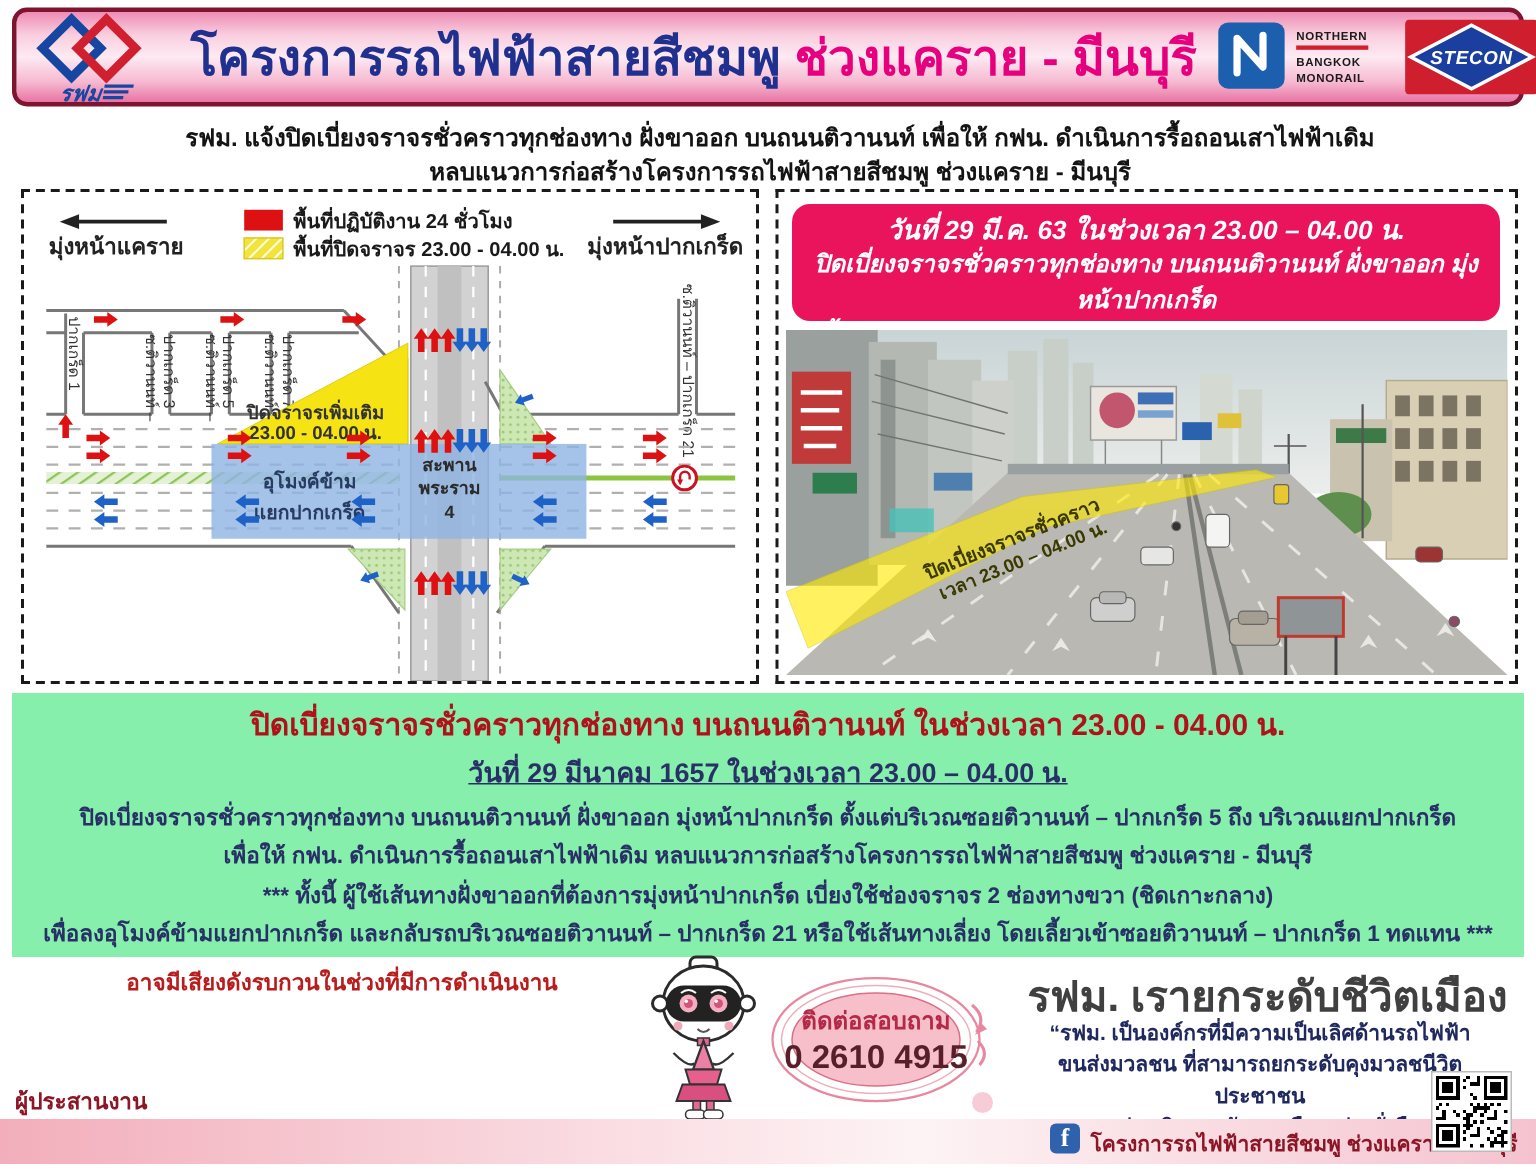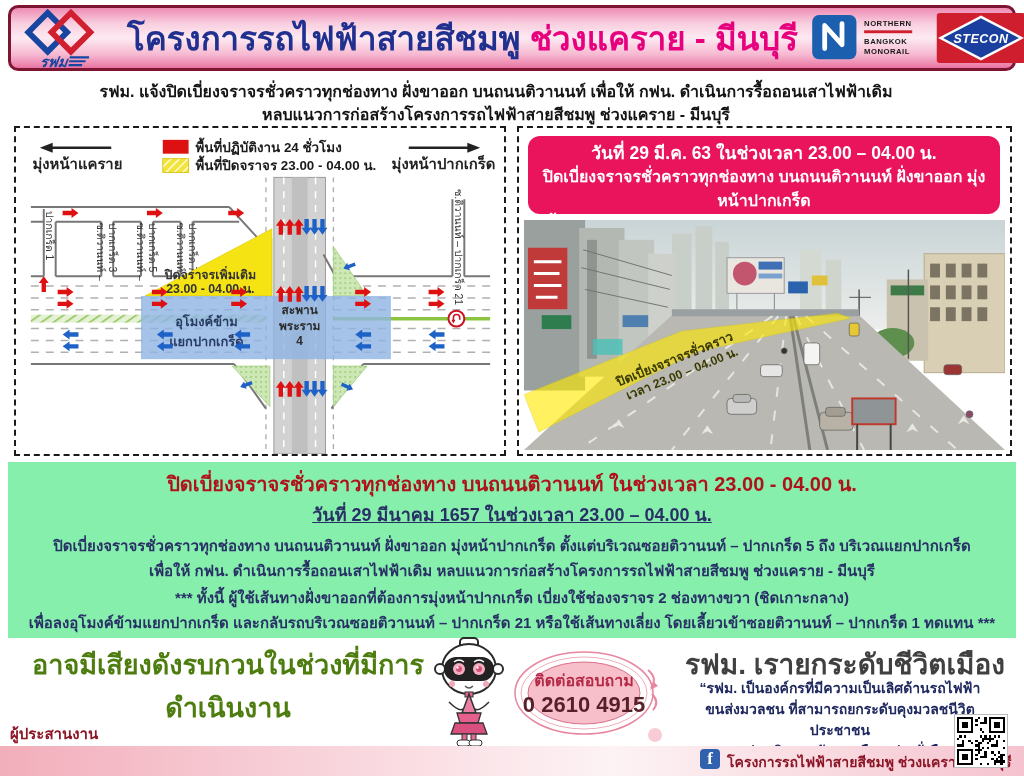--- a/index.html
+++ b/index.html
@@ -9,43 +9,43 @@
   
   .header{left:8px;top:5px;width:1008px;height:66px;box-sizing:border-box;
     background:linear-gradient(180deg,#ee8cb4 0%,#f9cfdf 26%,#fdeaf2 50%,#f6b8d0 78%,#e874a3 100%);
     border:3px solid #7e1530;border-radius:10px;display:flex;align-items:center;}
   .title-wrap{flex:1;text-align:center;font-size:33px;font-weight:bold;white-space:nowrap;}
   .title-main{color:#20308f;}
   .title-range{color:#e6007e;}
   .logo-pad{padding:0 10px;display:flex;align-items:center;gap:10px;}
 
   
-  .subtitle{left:0;width:992px;text-align:center;font-size:16px;font-weight:bold;color:#141414;}
+  .subtitle{left:0;width:992px;text-align:center;font-size:16px;font-weight:bold;color:#141414;padding-left:24px;}
 
   
   .diagram-box{left:14px;top:126px;width:492px;height:330px;box-sizing:border-box;border:2.5px dashed #1a1a1a;background:#fff;}
   .right-box{left:517px;top:126px;width:495px;height:330px;box-sizing:border-box;border:2.5px dashed #1a1a1a;background:#fff;}
   .banner{left:9px;top:8px;width:472px;height:78px;background:#e9145b;border-radius:12px;color:#fff;
-    text-align:center;font-weight:bold;padding-top:5px;box-sizing:border-box;}
+    text-align:center;font-weight:bold;padding-top:5px;box-sizing:border-box;font-style:italic;}
   .banner div{line-height:24px;}
   .banner .b1{font-size:17.5px;}
   .banner .b2,.banner .b3{font-size:16px;}
 
   
   .pink-section{left:8px;top:462px;width:1008px;height:176px;background:#86efac;text-align:center;box-sizing:border-box;padding-top:9px;}
   .ann-heading{font-size:20px;line-height:26px;font-weight:bold;color:#b0121b;}
   .ann-date{margin-top:6px;font-size:18px;line-height:24px;font-weight:bold;color:#283066;text-decoration:underline;}
   .ann-body{color:#283066;font-size:15px;font-weight:bold;}
   .ann-b1{margin-top:8px;line-height:21px;}
   .ann-b2{margin-top:4px;line-height:21px;}
   .ann-b3{margin-top:6px;line-height:21px;}
   .ann-b4{margin-top:4px;line-height:21px;}
 
   
-  .warn{left:12px;width:432px;text-align:center;font-size:27px;font-weight:bold;color:#4d7c0f;}
+  .warn{left:12px;width:432px;text-align:center;font-size:15px;font-weight:bold;color:#b91c1c;}
   .coordinator{left:10px;top:722px;font-size:15px;font-weight:bold;color:#8c1526;}
   .slogan{left:675px;top:642px;width:340px;text-align:center;font-size:28px;font-weight:bold;color:#404040;}
   .quotes{left:685px;top:678px;width:310px;text-align:center;font-size:14px;line-height:21px;font-weight:bold;color:#20295f;}
   .footer-bar{left:0;top:746px;width:1024px;height:30px;
     background:linear-gradient(90deg,#f2aebb 0%,#fbe3e8 45%,#fdf3f4 60%,#f5c3cf 100%);}
   .contacts{left:10px;top:751px;font-size:15px;font-weight:bold;color:#8c1526;white-space:nowrap;}
   .fb-icon{left:700px;top:749px;width:20px;height:20px;background:#2f61ad;border-radius:4px;color:#fff;
     font-family:"Liberation Serif","DejaVu Serif",serif;font-weight:bold;font-size:17px;text-align:center;line-height:20px;}
   .fb-text{left:727px;top:751px;font-size:14px;font-weight:bold;color:#8c1526;white-space:nowrap;}
   .qr{left:954px;top:714px;width:54px;height:54px;background:#fff;border:1px solid #bbb;box-sizing:border-box;padding:2px;}

